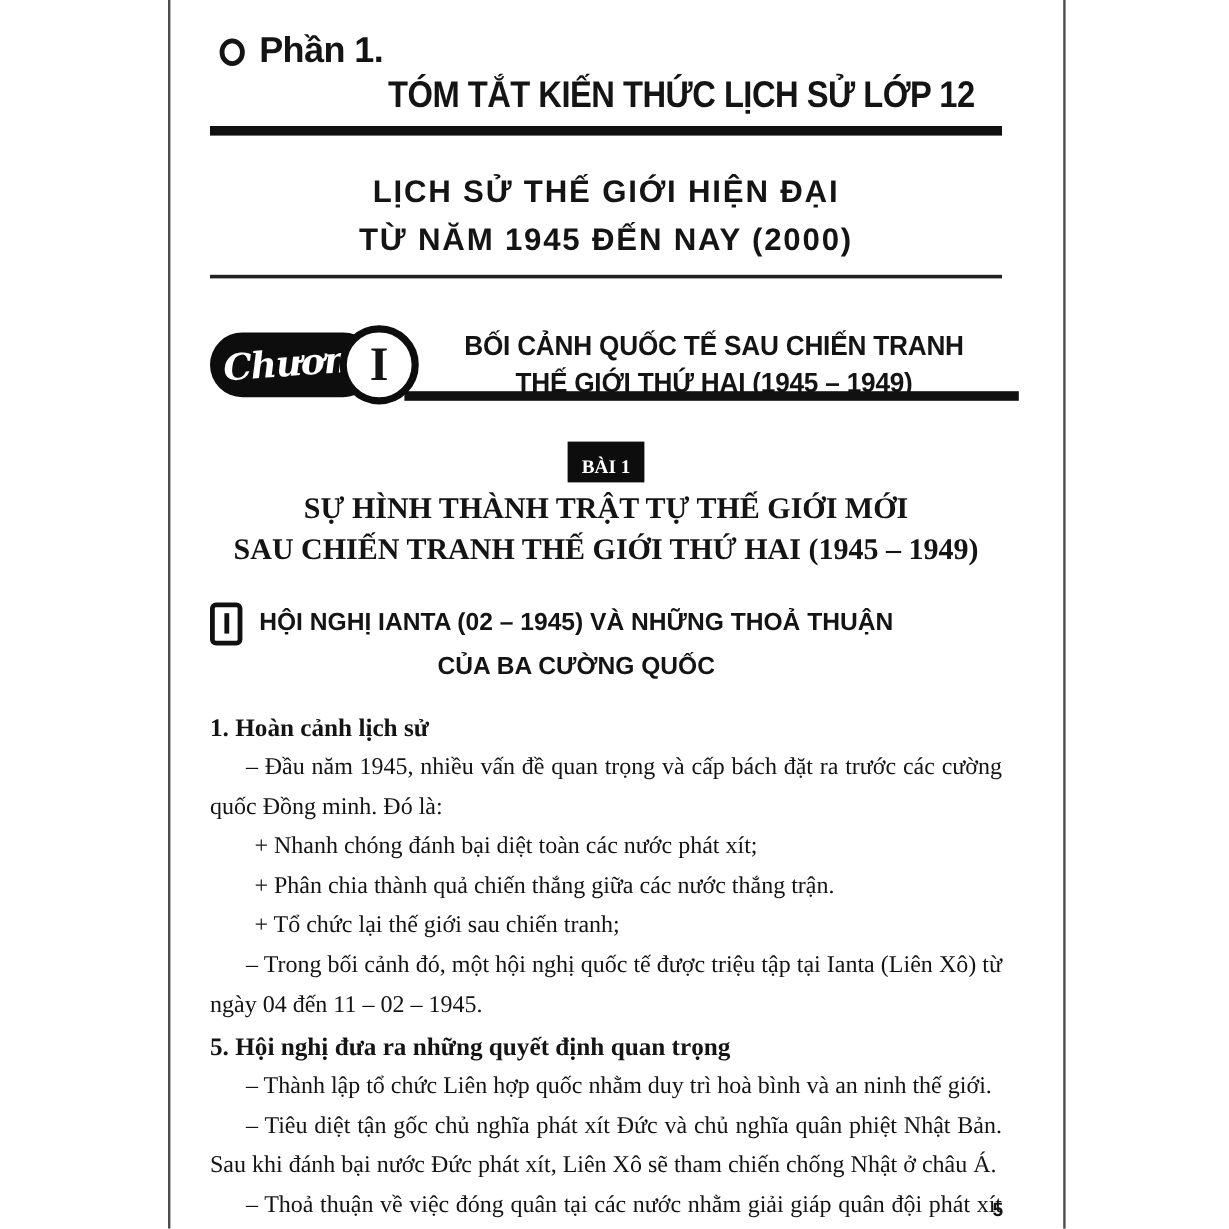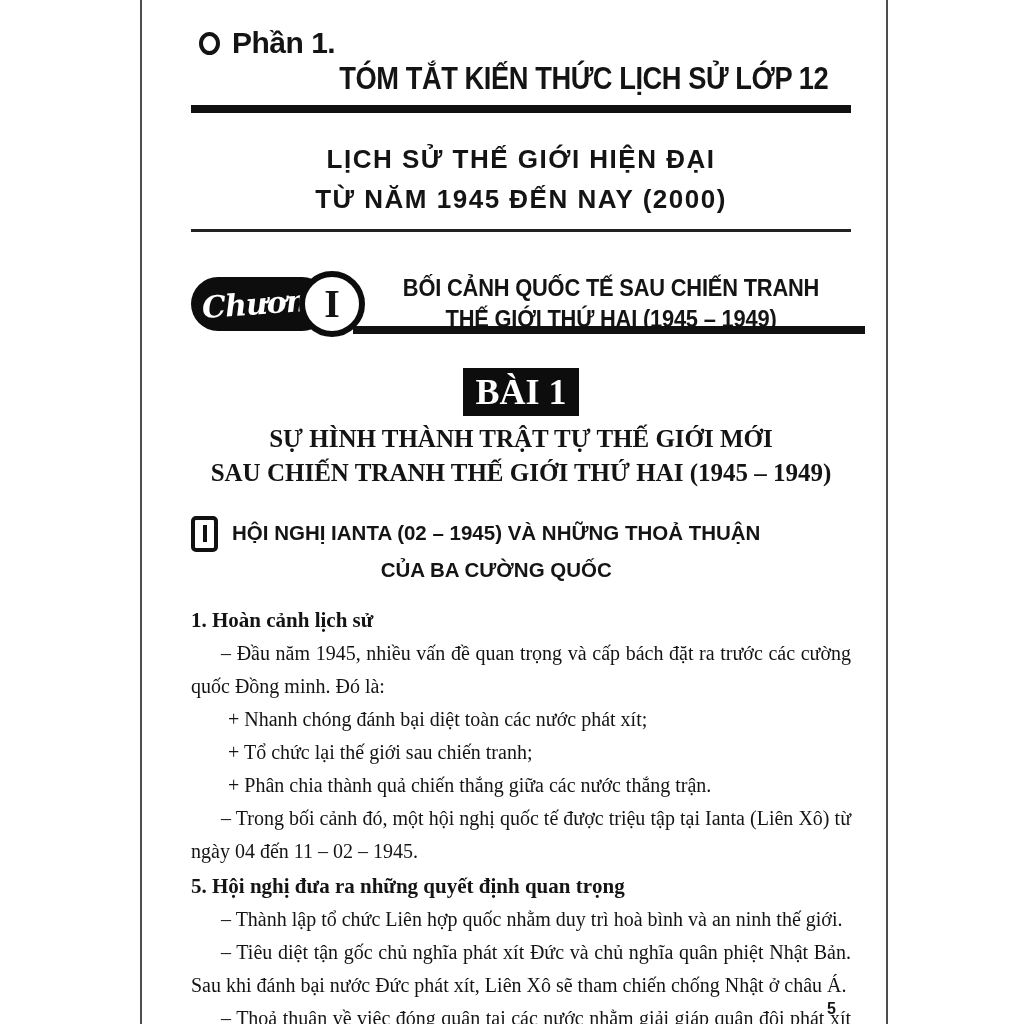--- a/index.html
+++ b/index.html
@@ -3,21 +3,21 @@
 <meta charset="utf-8">
 <style>
   * { margin:0; padding:0; box-sizing:border-box; }
   html,body { width:1024px; height:1024px; background:#ffffff; }
   body { font-family:"Liberation Serif", serif; color:#141414; position:relative; overflow:hidden; }
 
   .scan-line { position:absolute; top:0; bottom:0; width:1.5px; background:#4d4d4d; }
   .scan-line.left  { left:140px; }
   .scan-line.right { left:886px; }
 
-  .content { position:absolute; left:191px; top:0; width:660px; height:1024px; }
+  .content { position:absolute; left:175px; top:0; width:660px; height:1024px; }
 
   
   .part-row { margin-top:26px; margin-left:8px; display:flex; align-items:center; gap:12px; }
   .ring-icon { width:21px; height:23px; border:4px solid #141414; border-radius:50%; display:inline-block; }
   .part-label { font-family:"Liberation Sans", sans-serif; font-weight:800; font-size:30px; letter-spacing:-0.5px; }
   .part-title-wrap { text-align:center; padding-left:115px; margin-top:1px; }
   .part-title { display:inline-block; font-family:"Liberation Sans", sans-serif; font-weight:800;
                 font-size:31px; letter-spacing:-0.5px; transform:scaleX(.88); transform-origin:center; white-space:nowrap; }
   .rule-thick { height:8px; background:#111; margin-top:8px; }
   .rule-thin  { height:2.5px; background:#222; }
@@ -38,21 +38,21 @@
                     display:flex; align-items:center; justify-content:center; margin-left:-30px; z-index:2; }
   .numeral-circle span { font-family:"Liberation Serif", serif; font-weight:700; font-size:40px; line-height:1; }
   .chapter-titles { flex:1; text-align:center; padding-left:6px; }
   .chapter-title-line { font-family:"Liberation Sans", sans-serif; font-weight:800; font-size:23px;
                         line-height:31px; letter-spacing:-0.2px; transform:scaleX(.95); transform-origin:center; }
   .banner-rule { height:8px; background:#111; margin-left:162px; margin-right:-14px; margin-top:-10px; position:relative; z-index:0; }
 
   
   .lesson { text-align:center; margin-top:34px; }
   .lesson-badge { display:inline-block; background:#0d0d0d; color:#fff; font-family:"Liberation Serif", serif;
-                  font-weight:700; font-size:36px; padding:3px 12px 3px; }
+                  font-weight:700; font-size:16px; padding:13px 12px 3px; }
   .lesson-title { font-family:"Liberation Serif", serif; font-weight:700; font-size:25px; line-height:34px; margin-top:6px; }
 
   
   .section-head { margin-top:24px; display:flex; gap:14px;text-align:center; }
   .num-box { width:27px; height:36px; border:4.5px solid #111; border-radius:5px; background:#fff;
              display:flex; align-items:center; justify-content:center; flex:0 0 auto; margin-top:2px; }
   .num-box i { display:block; width:4px; height:17px; background:#111; }
   .section-lines { font-family:"Liberation Sans", sans-serif; font-weight:800; font-size:20.5px; line-height:37px; }
 
   
@@ -113,22 +113,22 @@
     <div class="section-lines">
       <div>HỘI NGHỊ IANTA (02 – 1945) VÀ NHỮNG THOẢ THUẬN</div>
       <div>CỦA BA CƯỜNG QUỐC</div>
     </div>
   </div>
 
   <div class="body-text">
     <div class="subhead">1. Hoàn cảnh lịch sử</div>
     <p class="para">– Đầu năm 1945, nhiều vấn đề quan trọng và cấp bách đặt ra trước các cường quốc Đồng minh. Đó là:</p>
     <p class="para plus">+ Nhanh chóng đánh bại diệt toàn các nước phát xít;</p>
+    <p class="para plus">+ Phân chia thành quả chiến thắng giữa các nước thắng trận.</p>
     <p class="para plus">+ Tổ chức lại thế giới sau chiến tranh;</p>
-    <p class="para plus">+ Phân chia thành quả chiến thắng giữa các nước thắng trận.</p>
     <p class="para">– Trong bối cảnh đó, một hội nghị quốc tế được triệu tập tại Ianta (Liên Xô) từ ngày 04 đến 11 – 02 – 1945.</p>
     <div class="subhead">5. Hội nghị đưa ra những quyết định quan trọng</div>
     <p class="para">– Thành lập tổ chức Liên hợp quốc nhằm duy trì hoà bình và an ninh thế giới.</p>
     <p class="para">– Tiêu diệt tận gốc chủ nghĩa phát xít Đức và chủ nghĩa quân phiệt Nhật Bản. Sau khi đánh bại nước Đức phát xít, Liên Xô sẽ tham chiến chống Nhật ở châu Á.</p>
     <p class="para">– Thoả thuận về việc đóng quân tại các nước nhằm giải giáp quân đội phát xít và phân chia phạm vi ảnh hưởng ở châu Âu và châu Á.</p>
 
   </div>
 </div>
 
 <div class="page-number">5</div>

